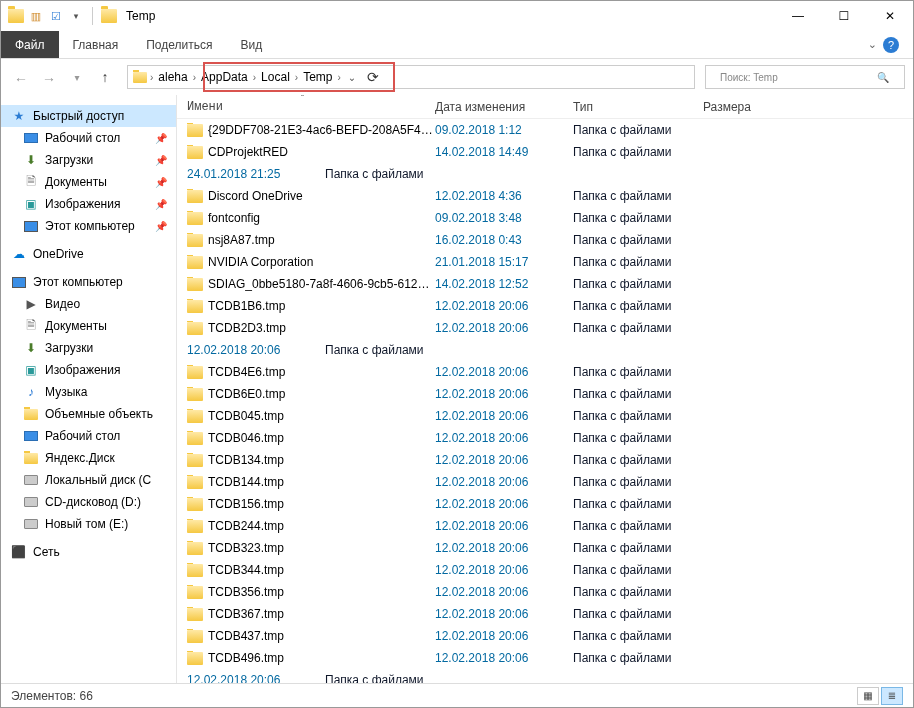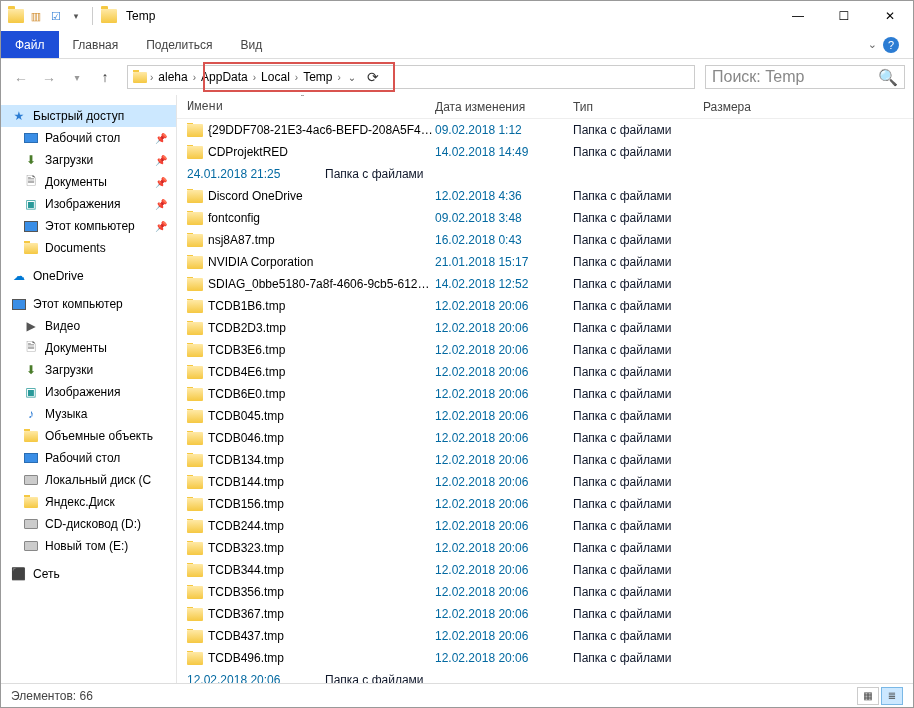--- a/index.html
+++ b/index.html
@@ -9,33 +9,33 @@
     .qat-icon { width: 18px; height: 18px; display: flex; align-items: center; justify-content: center; font-size: 11px; }
     .folder-icon-small { width: 16px; height: 14px; background: linear-gradient(#ffe9a6, #f5c842); border-radius: 1px; position: relative; }
     .folder-icon-small::before { content: ""; position: absolute; top: -3px; left: 0; width: 7px; height: 3px; background: #f5c842; border-radius: 1px 1px 0 0; }
     .titlebar-divider { width: 1px; height: 18px; background: #ccc; margin: 0 5px; }
     .title-text { margin-left: 6px; font-size: 12px; }
     .win-controls { margin-left: auto; display: flex; }
     .win-btn { width: 46px; height: 30px; display: flex; align-items: center; justify-content: center; font-size: 12px; }
 
     .ribbon-tabs { height: 28px; display: flex; align-items: stretch; border-bottom: 1px solid #ddd; background: #fff; }
     .ribbon-tab { padding: 0 14px; display: flex; align-items: center; font-size: 12px; color: #444; cursor: default; }
-    .ribbon-tab.file { background: #1d4ed8; color: #fff; }
+    .ribbon-tab.file { background: #404040; color: #fff; }
     .ribbon-help { margin-left: auto; padding: 0 14px; display: flex; align-items: center; gap: 6px; }
     .help-circle { width: 16px; height: 16px; border-radius: 50%; background: #2b7cd3; color: #fff; font-size: 11px; display: flex; align-items: center; justify-content: center; }
 
     .navbar { height: 36px; display: flex; align-items: center; padding: 0 8px; gap: 4px; background: #fff; }
     .nav-arrow { width: 24px; height: 24px; display: flex; align-items: center; justify-content: center; color: #999; font-size: 14px; }
     .nav-arrow.active { color: #333; }
     .addressbar { flex: 1; height: 24px; border: 1px solid #ccc; display: flex; align-items: center; padding: 0 4px; font-size: 12px; position: relative; margin: 0 6px; }
     .crumb { display: flex; align-items: center; padding: 0 3px; height: 100%; }
     .crumb-sep { color: #666; padding: 0 2px; font-size: 10px; }
     .highlight-box { position: absolute; left: 75px; top: -4px; width: 192px; height: 30px; border: 2px solid #d9534f; pointer-events: none; }
     .refresh-btn { width: 22px; height: 22px; display: flex; align-items: center; justify-content: center; margin-left: auto; color: #555; }
-    .searchbox { width: 200px; height: 24px; border: 1px solid #ccc; display: flex; align-items: center; padding: 0 6px; font-size: 16px; color: #888; }
+    .searchbox { width: 200px; height: 24px; border: 1px solid #ccc; display: flex; align-items: center; padding: 0 14px; font-size: 10px; color: #888; }
     .searchbox .mag { margin-left: auto; color: #777; }
 
     .content { display: flex; height: calc(100% - 30px - 28px - 36px - 24px); }
 
     .sidebar { width: 176px; border-right: 1px solid #e5e5e5; padding: 4px 0; overflow: hidden; background: #fff; }
     .side-item { display: flex; align-items: center; height: 22px; padding-left: 22px; font-size: 12px; gap: 6px; white-space: nowrap; overflow: hidden; }
     .side-item.group { padding-left: 10px; margin-top: 6px; }
     .side-item .pin { margin-left: auto; margin-right: 8px; color: #888; font-size: 10px; }
     .side-item.selected { background: #cce8ff; }
     .side-ic { width: 16px; height: 16px; display: flex; align-items: center; justify-content: center; font-size: 12px; }
@@ -170,26 +170,20 @@
           <span>Изображения</span>
           <span class="pin">📌</span>
         </div>
         <div class="side-item">
           <span class="side-ic">
             <span class="ic-monitor"></span>
           </span>
           <span>Этот компьютер</span>
           <span class="pin">📌</span>
         </div>
-        <div class="side-item">
-          <span class="side-ic">
-            <span class="ic-folder-sm"></span>
-          </span>
-          <span>Documents</span>
-        </div>
       </div>
 
     <div class="side-item group">
       <span class="side-ic ic-onedrive">☁</span>
       <span>OneDrive</span>
     </div>
 
     <div class="side-item group">
       <span class="side-ic">
           <span class="ic-monitor"></span>
@@ -234,29 +228,29 @@
           <span>Объемные объекть</span>
         </div>
         <div class="side-item">
           <span class="side-ic">
             <span class="ic-desktop"></span>
           </span>
           <span>Рабочий стол</span>
         </div>
         <div class="side-item">
           <span class="side-ic">
+            <span class="ic-folder-sm"></span>
+          </span>
+          <span>Яндекс.Диск</span>
+        </div>
+        <div class="side-item">
+          <span class="side-ic">
             <span class="ic-drive"></span>
           </span>
           <span>Локальный диск (С</span>
-        </div>
-        <div class="side-item">
-          <span class="side-ic">
-            <span class="ic-folder-sm"></span>
-          </span>
-          <span>Яндекс.Диск</span>
         </div>
         <div class="side-item">
           <span class="side-ic">
             <span class="ic-drive"></span>
           </span>
           <span>CD-дисковод (D:)</span>
         </div>
         <div class="side-item">
           <span class="side-ic">
             <span class="ic-drive"></span>
@@ -360,24 +354,20 @@
         <div class="filerow">
           <div class="cell-name">
             <div class="row-folder-ic"></div>
             <span class="fname">TCDB2D3.tmp</span>
           </div>
           <div class="cell-date">12.02.2018 20:06</div>
           <div class="cell-type">Папка с файлами</div>
           <div class="cell-size"></div>
         </div>
         <div class="filerow">
-          <div class="cell-name">
-            <div class="row-folder-ic"></div>
-            <span class="fname">TCDB3E6.tmp</span>
-          </div>
           <div class="cell-date">12.02.2018 20:06</div>
           <div class="cell-type">Папка с файлами</div>
           <div class="cell-size"></div>
         </div>
         <div class="filerow">
           <div class="cell-name">
             <div class="row-folder-ic"></div>
             <span class="fname">TCDB4E6.tmp</span>
           </div>
           <div class="cell-date">12.02.2018 20:06</div>

